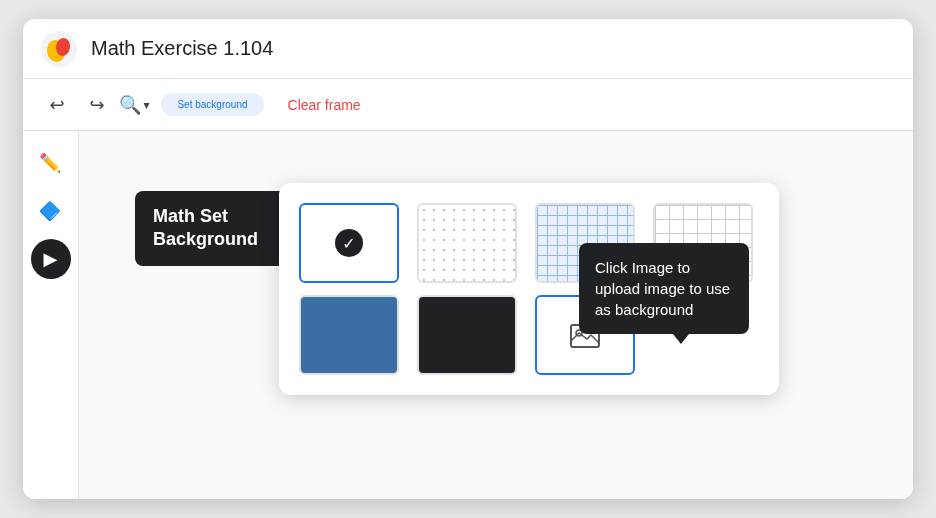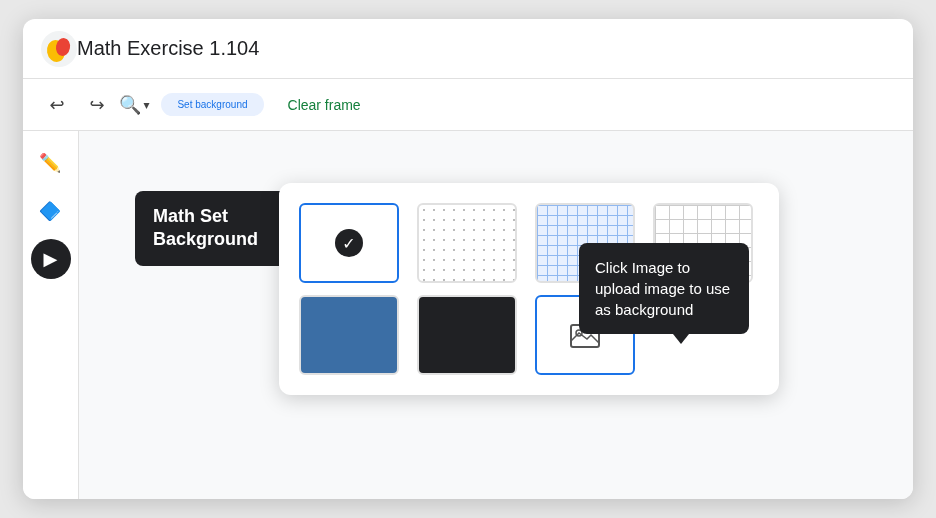--- a/index.html
+++ b/index.html
@@ -26,20 +26,21 @@
       position: relative;
     }
 
     
     .title-bar {
       display: flex;
       align-items: center;
       padding: 10px 18px;
       border-bottom: 1px solid #e0e0e0;
       height: 60px;
+      gap: 14px;
     }
 
     .app-title {
       font-size: 20px;
       font-weight: 500;
       color: #202124;
     }
 
     
     .toolbar {
@@ -93,21 +94,21 @@
       font-weight: 500;
       cursor: pointer;
       margin-right: 4px;
     }
 
     .clear-frame-btn {
       padding: 6px 16px;
       border-radius: 20px;
       border: none;
       background: transparent;
-      color: #15803d;
+      color: #ef4444;
       font-size: 14px;
       font-weight: 500;
       cursor: pointer;
       text-align: center;
     }
 
     
     .main-area {
       display: flex;
       flex: 1;

